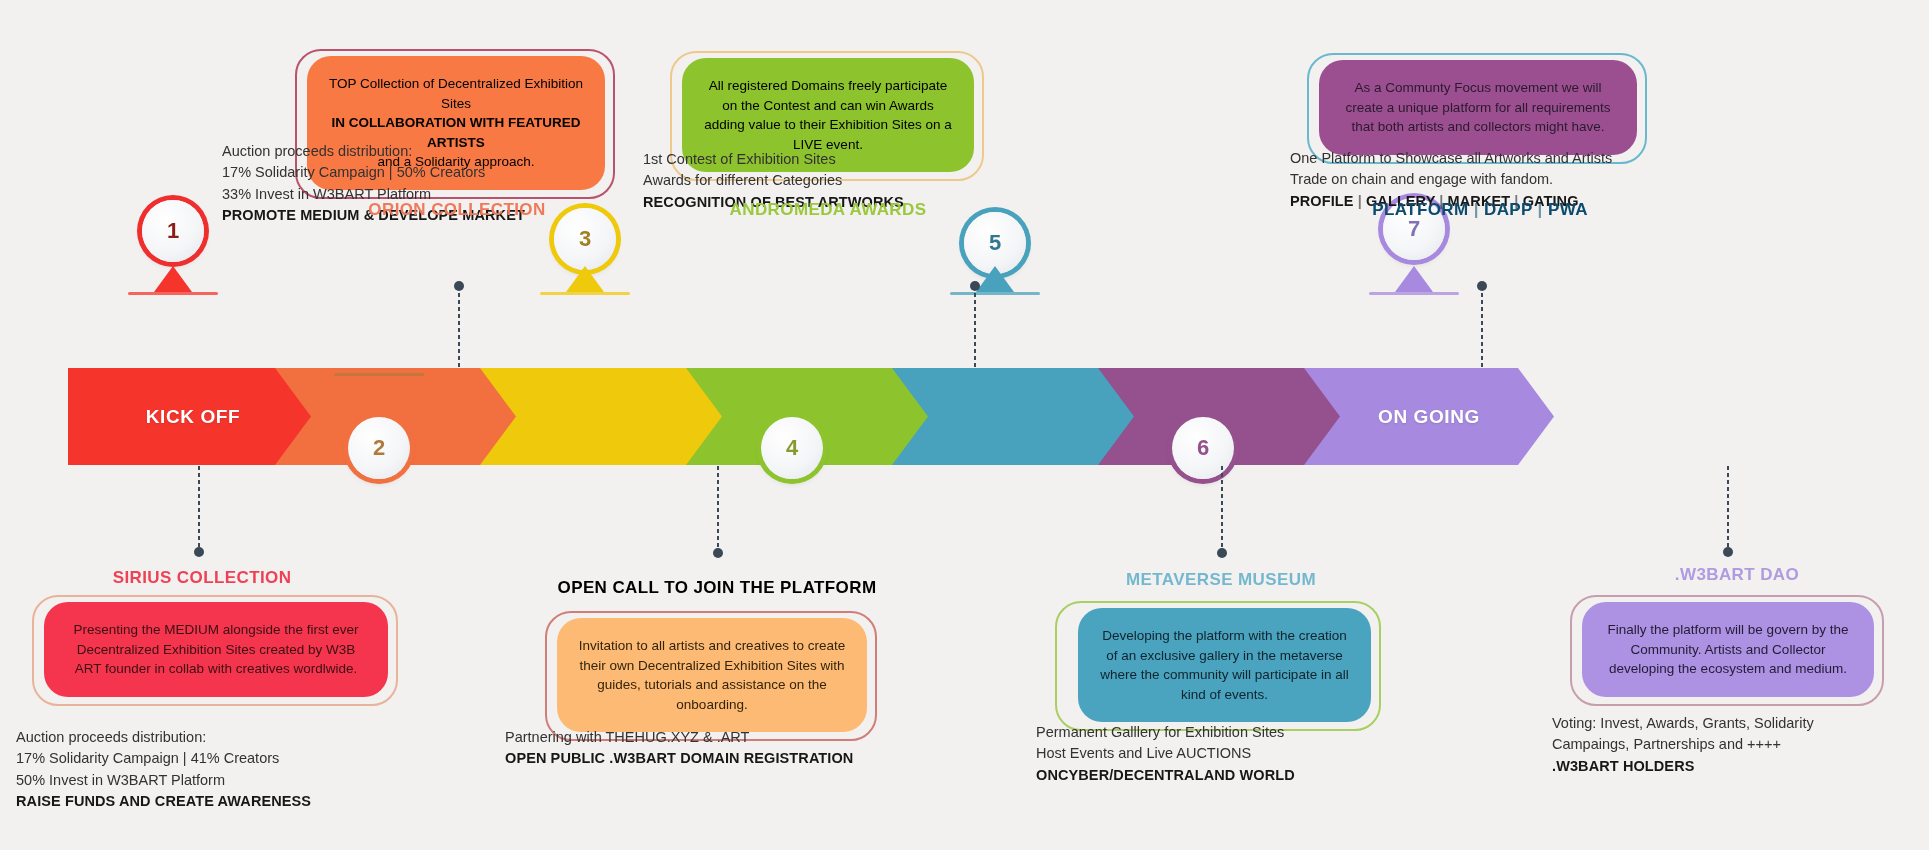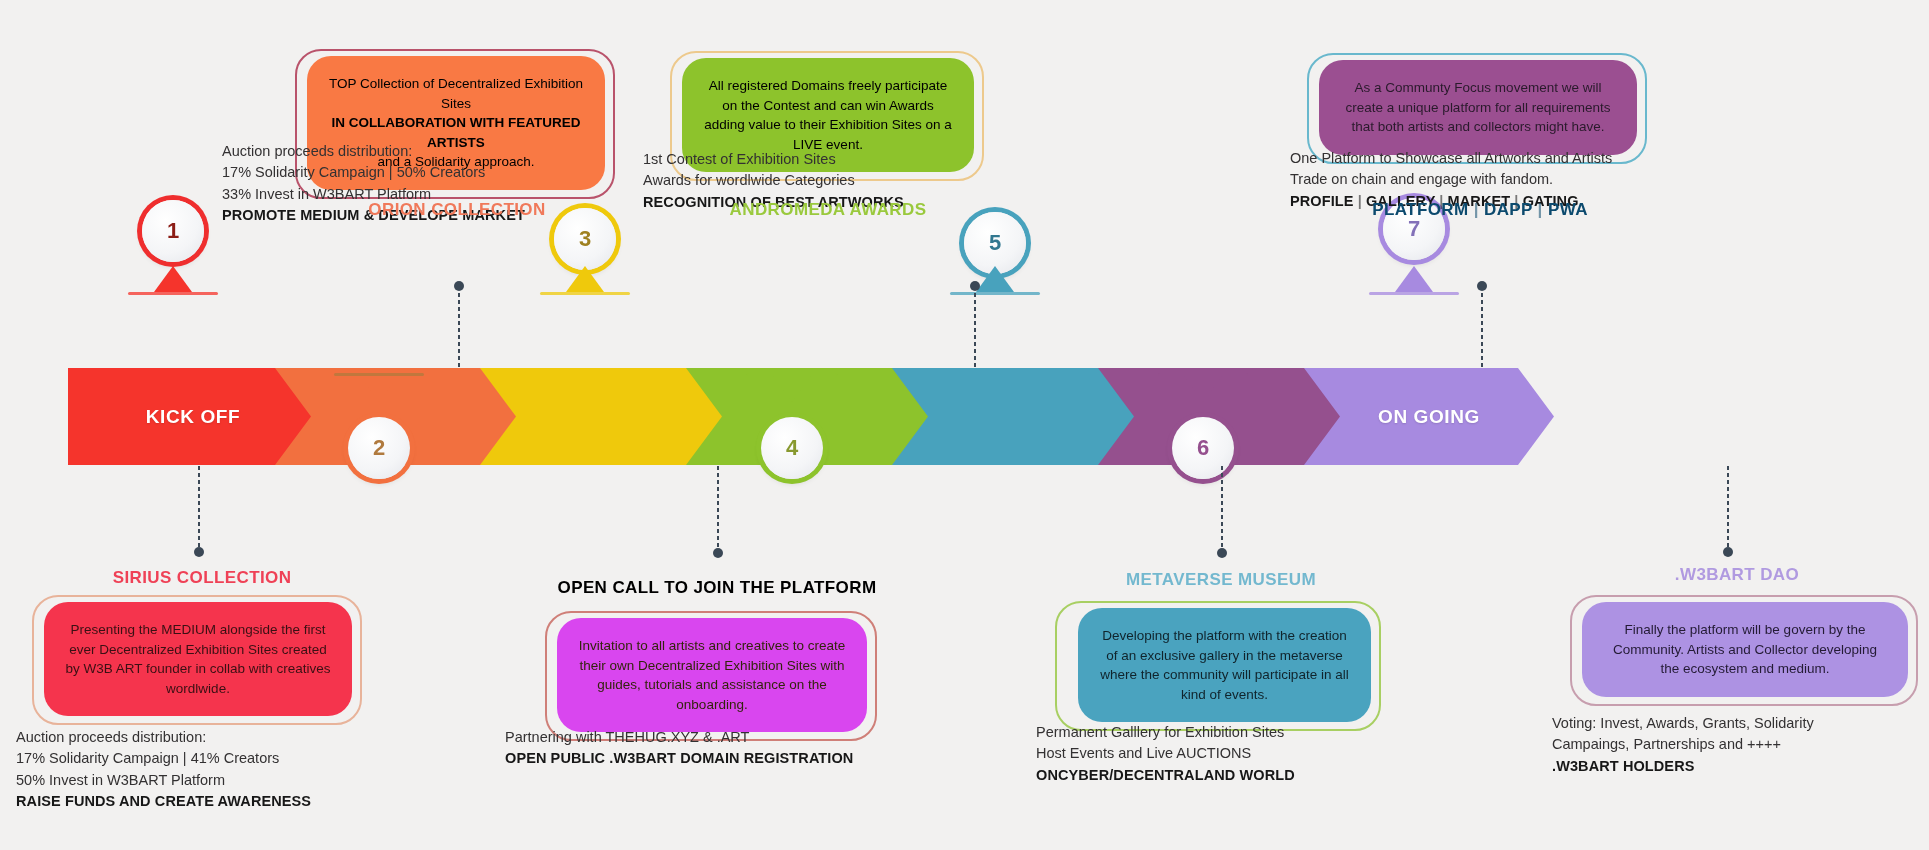--- a/index.html
+++ b/index.html
@@ -202,21 +202,21 @@
   </div>
 
   <div class="callout" style="left:682px;top:58px;width:292px;">
     <div class="callout-outline" style="border-color:#edc98c;"></div>
     <div class="callout-body" style="background:#8dc32c;">
       <span>All registered Domains freely participate on the Contest and can win Awards adding value to their Exhibition Sites on a LIVE event.</span>
     </div>
   </div>
   <div class="caption" style="left:643px;top:149px;width:370px;">
     <div>1st Contest of Exhibition Sites</div>
-    <div>Awards for wordlwide Categories</div>
+    <div>Awards for different Categories</div>
     <div class="b">RECOGNITION OF BEST ARTWORKS</div>
   </div>
   <div class="title" style="left:643px;top:200px;width:370px;color:#9ac93d;">
     <span>ANDROMEDA AWARDS</span>
   </div>
 
   <div class="callout" style="left:1319px;top:60px;width:318px;">
     <div class="callout-outline" style="border-color:#69b8cd;"></div>
     <div class="callout-body" style="background:#9b4f91;color:#2a1a2c;">
       <span>As a Communty Focus movement we will create a unique platform for all requirements that both artists and collectors might have.</span>
@@ -229,39 +229,39 @@
       <span>PROFILE</span><span class="sep"> | </span><span>GALLERY</span><span class="sep"> | </span><span>MARKET</span><span class="sep"> | </span><span>GATING</span>
     </div>
   </div>
   <div class="title" style="left:1290px;top:200px;width:380px;color:#0c4a6e;">
     <span>PLATFORM</span><span class="sep"> | </span><span>DAPP</span><span class="sep"> | </span><span>PWA</span>
   </div>
 
   <div class="title" style="left:16px;top:568px;width:372px;color:#ef4156;">
     <span>SIRIUS COLLECTION</span>
   </div>
-  <div class="callout" style="left:44px;top:602px;width:308px;">
+  <div class="callout" style="left:44px;top:602px;width:344px;">
     <div class="callout-outline" style="border-color:#e8b39a;"></div>
     <div class="callout-body" style="background:#f5344d;color:#3a1014;">
       <span>Presenting the MEDIUM alongside the first ever Decentralized Exhibition Sites created by W3B ART founder in collab with creatives wordlwide.</span>
     </div>
   </div>
   <div class="caption" style="left:16px;top:727px;width:372px;">
     <div>Auction proceeds distribution:</div>
     <div>17% Solidarity Campaign | 41% Creators</div>
     <div>50% Invest in W3BART Platform</div>
     <div class="b">RAISE FUNDS AND CREATE AWARENESS</div>
   </div>
 
   <div class="title" style="left:527px;top:578px;width:380px;color:#000000;">
     <span>OPEN CALL TO JOIN THE PLATFORM</span>
   </div>
   <div class="callout" style="left:557px;top:618px;width:310px;">
     <div class="callout-outline" style="border-color:#cf7f78;"></div>
-    <div class="callout-body" style="background:#d946ef;color:#33240c;">
+    <div class="callout-body" style="background:#fdba74;color:#33240c;">
       <span>Invitation to all artists and creatives to create their own Decentralized Exhibition Sites with guides, tutorials and assistance on the onboarding.</span>
     </div>
   </div>
   <div class="caption" style="left:505px;top:727px;width:425px;">
     <div>Partnering with THEHUG.XYZ &amp; .ART</div>
     <div class="b">OPEN PUBLIC .W3BART DOMAIN REGISTRATION</div>
   </div>
 
   <div class="title" style="left:1036px;top:570px;width:370px;color:#73b8cf;">
     <span>METAVERSE MUSEUM</span>
@@ -274,21 +274,21 @@
   </div>
   <div class="caption" style="left:1036px;top:722px;width:370px;">
     <div>Permanent Galllery for Exhibition Sites</div>
     <div>Host Events and Live AUCTIONS</div>
     <div class="b">ONCYBER/DECENTRALAND WORLD</div>
   </div>
 
   <div class="title" style="left:1552px;top:565px;width:370px;color:#b09ae0;">
     <span>.W3BART DAO</span>
   </div>
-  <div class="callout" style="left:1582px;top:602px;width:326px;border-radius:28px;">
+  <div class="callout" style="left:1582px;top:602px;width:292px;border-radius:28px;">
     <div class="callout-outline" style="border-color:#c79eae;"></div>
     <div class="callout-body" style="background:#ad92e3;color:#241b35;">
       <span>Finally the platform  will be govern by the Community. Artists and Collector developing the ecosystem and medium.</span>
     </div>
   </div>
   <div class="caption" style="left:1552px;top:713px;width:370px;">
     <div>Voting: Invest, Awards, Grants, Solidarity</div>
     <div>Campaings, Partnerships and ++++</div>
     <div class="b">.W3BART HOLDERS</div>
   </div>

